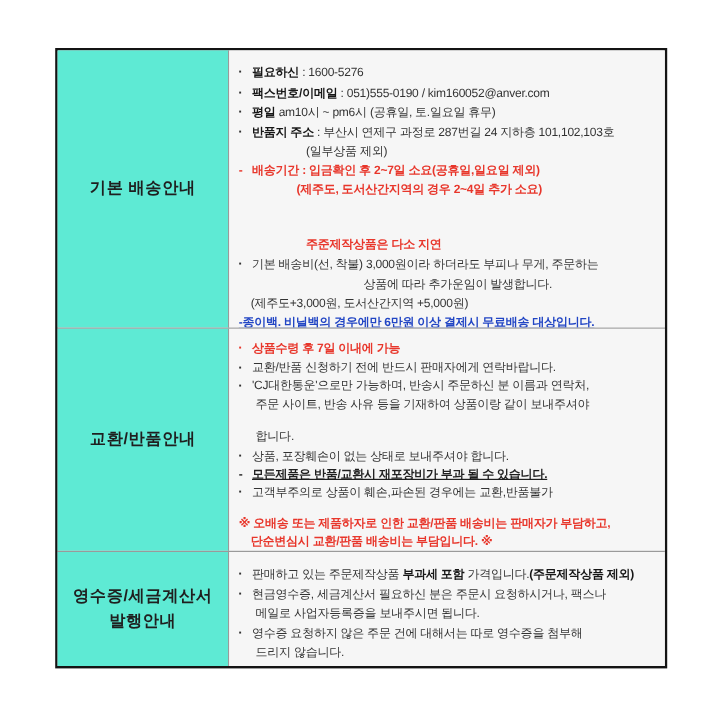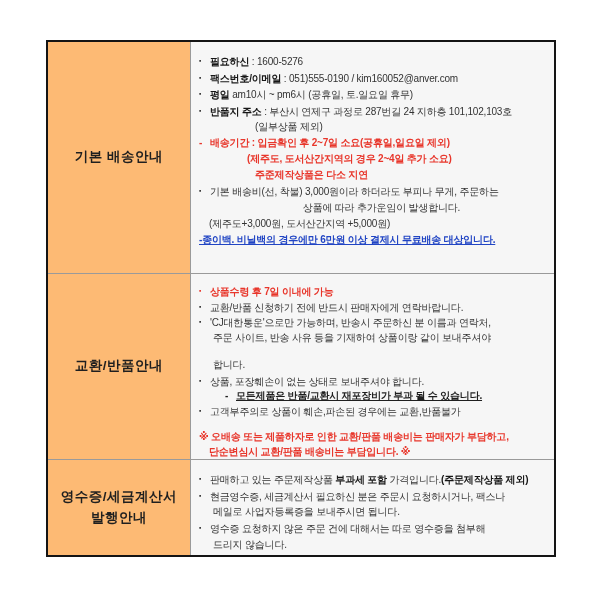--- a/index.html
+++ b/index.html
@@ -11,57 +11,57 @@
     position:absolute;left:46px;top:40px;width:510px;height:517px;
     box-sizing:border-box;border:2px solid #141414;background:#f6f6f6;
     display:flex;flex-direction:column;
   }
   .row{display:flex;flex:0 0 auto;min-height:0;}
   .row + .row{border-top:1px solid #9a9a9a;}
   .row1{height:231px;}
   .row2{height:185px;}
   .row3{flex:1;}
   .hd{
-    flex:0 0 142px;width:142px;background:#fdba74;border-right:1px solid #9a9a9a;
+    flex:0 0 142px;width:142px;background:#5eead4;border-right:1px solid #9a9a9a;
     display:flex;align-items:center;justify-content:center;text-align:center;
     font-weight:bold;font-size:13.5px;color:#1f1f1f;letter-spacing:0.5px;
     white-space:pre-line;line-height:1.5;
   }
   .bd{
     flex:1;min-width:0;overflow:hidden;background:#f6f6f6;
     padding:11px 4px 4px 8px;font-size:10px;line-height:16px;color:#333;
     letter-spacing:-0.2px;
   }
   .row2 .bd{line-height:15.2px;padding-top:9px;}
   .row3 .bd{padding-top:11px;}
   .line{white-space:nowrap;}
   .blank{height:10px;}
   .bullet{display:inline-block;width:11px;}
   .bullet.sq{font-size:6.5px;vertical-align:1.5px;}
   .seg-b{font-weight:bold;color:#161616;}
   .red{color:#e8362b;font-weight:bold;}
   .blue{color:#2145c4;font-weight:bold;text-decoration:underline;}
-  .bu{color:#1f1f1f;font-weight:bold;text-decoration:underline;margin-left:26px;}
+  .bu{color:#1f1f1f;font-weight:bold;text-decoration:underline;}
 </style>
 </head>
 <body>
 
 <div class="sheet">
 
   <div class="row row1">
     <div class="hd">기본 배송안내</div>
     <div class="bd">
         <div class="line"><span class="bullet sq">▪</span><span class="seg-b">필요하신</span><span> : 1600-5276</span></div>
         <div class="line"><span class="bullet sq">▪</span><span class="seg-b">팩스번호/이메일</span><span> : 051)555-0190 / kim160052@anver.com</span></div>
         <div class="line"><span class="bullet sq">▪</span><span class="seg-b">평일</span><span> am10시 ~ pm6시 (공휴일, 토.일요일 휴무)</span></div>
         <div class="line"><span class="bullet sq">▪</span><span class="seg-b">반품지 주소</span><span> : 부산시 연제구 과정로 287번길 24 지하층 101,102,103호</span></div>
         <div class="line" style="padding-left: 56px;"><span>(일부상품 제외)</span></div>
         <div class="line red"><span class="bullet">-</span><span>배송기간 : 입금확인 후 2~7일 소요(공휴일,일요일 제외)</span></div>
         <div class="line red" style="padding-left: 48px;"><span>(제주도, 도서산간지역의 경우 2~4일 추가 소요)</span></div>
-        <div class="line red" style="padding-left: 56px;"><span>주준제작상품은 다소 지연</span></div>
+        <div class="line red" style="padding-left: 56px; margin-top: 30px;"><span>주준제작상품은 다소 지연</span></div>
         <div class="line"><span class="bullet sq">▪</span><span>기본 배송비(선, 착불) 3,000원이라 하더라도 부피나 무게, 주문하는</span></div>
         <div class="line" style="padding-left: 14px; text-align: center;"><span>상품에 따라 추가운임이 발생합니다.</span></div>
         <div class="line" style="padding-left: 10px;"><span>(제주도+3,000원, 도서산간지역 +5,000원)</span></div>
         <div class="line blue"><span>-종이백. 비닐백의 경우에만 6만원 이상 결제시 무료배송 대상입니다.</span></div>
       </div>
   </div>
 
   <div class="row row2">
     <div class="hd">교환/반품안내</div>
     <div class="bd">

